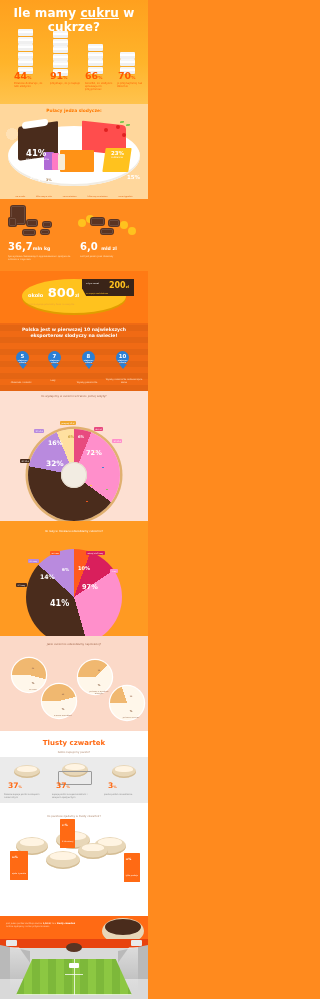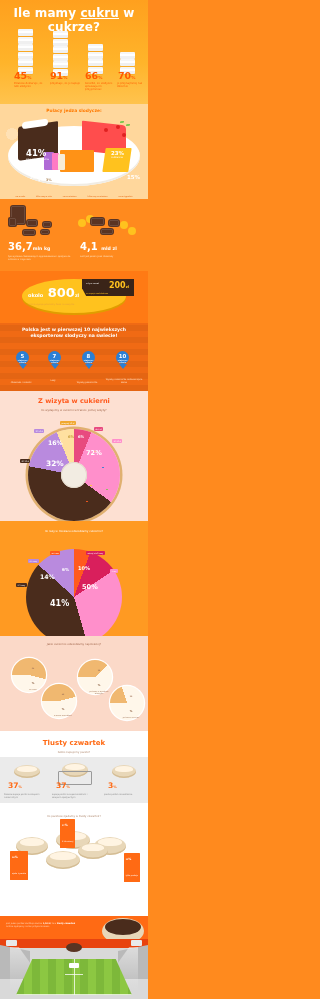--- a/index.html
+++ b/index.html
@@ -209,21 +209,21 @@
         <div class="cube"></div>
         <div class="cube"></div>
         <div class="cube"></div>
     </div>
     <div class="cubestack" style="left:120px;bottom:30px;">
       <div class="cube"></div>
         <div class="cube"></div>
         <div class="cube"></div>
     </div>
 
-    <div class="statnum" style="left:14px;top:70px;"><span>45</span><i>%</i></div>
+    <div class="statnum" style="left:14px;top:70px;"><span>44</span><i>%</i></div>
     <div class="statnum" style="left:50px;top:70px;"><span>91</span><i>%</i></div>
     <div class="statnum" style="left:85px;top:70px;"><span>66</span><i>%</i></div>
     <div class="statnum" style="left:118px;top:70px;"><span>70</span><i>%</i></div>
 
     <div class="statlbl tiny" style="left:14px;top:82px;">Polakow deklaruje, ze lubi slodycze</div>
     <div class="statlbl tiny" style="left:50px;top:82px;">przyznaje, ze je kupuje</div>
     <div class="statlbl tiny" style="left:85px;top:82px;">twierdzi, ze slodycze sprawiaja im przyjemnosc</div>
     <div class="statlbl tiny" style="left:117px;top:82px;width:28px;">je przynajmniej raz dziennie</div>
   </div>
 
@@ -282,21 +282,21 @@
     <div class="coin" style="left:86px;top:16px;"></div>
     <div class="coin" style="left:120px;top:22px;"></div>
     <div class="coin" style="left:128px;top:28px;"></div>
     <div class="choco" style="left:90px;top:18px;width:15px;height:9px;border-radius:3px;"></div>
     <div class="choco" style="left:108px;top:20px;width:12px;height:8px;border-radius:3px;"></div>
     <div class="choco" style="left:100px;top:29px;width:14px;height:7px;border-radius:3px;"></div>
 
     <div class="bignum" style="left:8px;top:42px;"><span>36,7</span><i>mln kg</i></div>
     <div class="bigdesc micro" style="left:8px;top:56px;">tyle wyrobow czekoladowych wyprodukowano i spozywa sie w Polsce w ciagu roku</div>
 
-    <div class="bignum" style="left:80px;top:42px;"><span>4,1</span> <i>mld zl</i></div>
+    <div class="bignum" style="left:80px;top:42px;"><span>6,0</span> <i>mld zl</i></div>
     <div class="bigdesc micro" style="left:80px;top:56px;">wart jest polski rynek czekolady</div>
   </div>
 
   <div class="sec" id="s4">
     <div class="bigcoin"></div>
     <div class="coin800"><small>okolo</small> <span>800</span><em>zl</em></div>
     <div class="micro" style="position:absolute;left:28px;top:32px;width:62px;color:#e8a13a;">rocznie wydaje przecietny Polak na slodycze</div>
     <div class="ribbon">
       <div class="rl">w tym nawet</div>
       <div class="rv"><span>200</span><span style="font-size:3.6px">zl</span></div>
@@ -324,21 +324,20 @@
         <div class="tail"></div>
     </div>
 
     <div class="mitem micro" style="left:6px;top:58px;">Czekolada i cukierki</div>
     <div class="mitem micro" style="left:38px;top:56px;">Lody</div>
     <div class="mitem micro" style="left:72px;top:58px;">Wyroby piekarnicze</div>
     <div class="mitem micro" style="left:104px;top:55px;width:40px;">Wyroby cukiernicze niezawierajace kakao</div>
   </div>
 
   <div class="sec" id="s6">
-    <div class="h2 ctr">Z wizyta w cukierni</div>
     <div class="sub ctr">Ile wydajemy w cukierni w trakcie jednej wizyty?</div>
 
     <div class="donut">
       <div class="hole"></div>
       <div class="sprk" style="left:66px;top:22px;background:#ff5a1e;"></div>
       <div class="sprk" style="left:74px;top:38px;background:#2b7fd4;"></div>
       <div class="sprk" style="left:62px;top:56px;background:#ffd11e;"></div>
       <div class="sprk" style="left:78px;top:60px;background:#7ec850;"></div>
       <div class="sprk" style="left:58px;top:72px;background:#ff5a1e;"></div>
     </div>
@@ -354,21 +353,21 @@
     <div class="tag" style="left:34px;top:38px;background:#b98ade;">30-50 zl</div>
     <div class="tag" style="left:60px;top:30px;background:#f0a830;">powyzej 50 zl</div>
     <div class="tag" style="left:94px;top:36px;background:#e84a7f;">do 5 zl</div>
   </div>
 
   <div class="sec" id="s7">
     <div class="sub ctr">Ile razy w miesiacu odwiedzamy cukiernie?</div>
     <div class="pie"></div>
 
     <div class="pval" style="left:50px;top:78px;font-size:8px;">41%</div>
-    <div class="pval" style="left:82px;top:62px;font-size:6.6px;">50%</div>
+    <div class="pval" style="left:82px;top:62px;font-size:6.6px;">97%</div>
     <div class="pval" style="left:40px;top:52px;font-size:6.2px;">14%</div>
     <div class="pval" style="left:78px;top:44px;font-size:5px;">10%</div>
     <div class="pval" style="left:62px;top:46px;font-size:4.2px;">6%</div>
 
     <div class="tag" style="left:16px;top:62px;background:#4a2c1c;">2-3 razy</div>
     <div class="tag" style="left:110px;top:48px;background:#ff8fcb;">1 raz</div>
     <div class="tag" style="left:28px;top:38px;background:#b98ade;">4-5 razy</div>
     <div class="tag" style="left:86px;top:30px;background:#d91f5c;">wiecej niz 6 razy</div>
     <div class="tag" style="left:50px;top:30px;background:#ff5a1e;">ani razu</div>
   </div>

